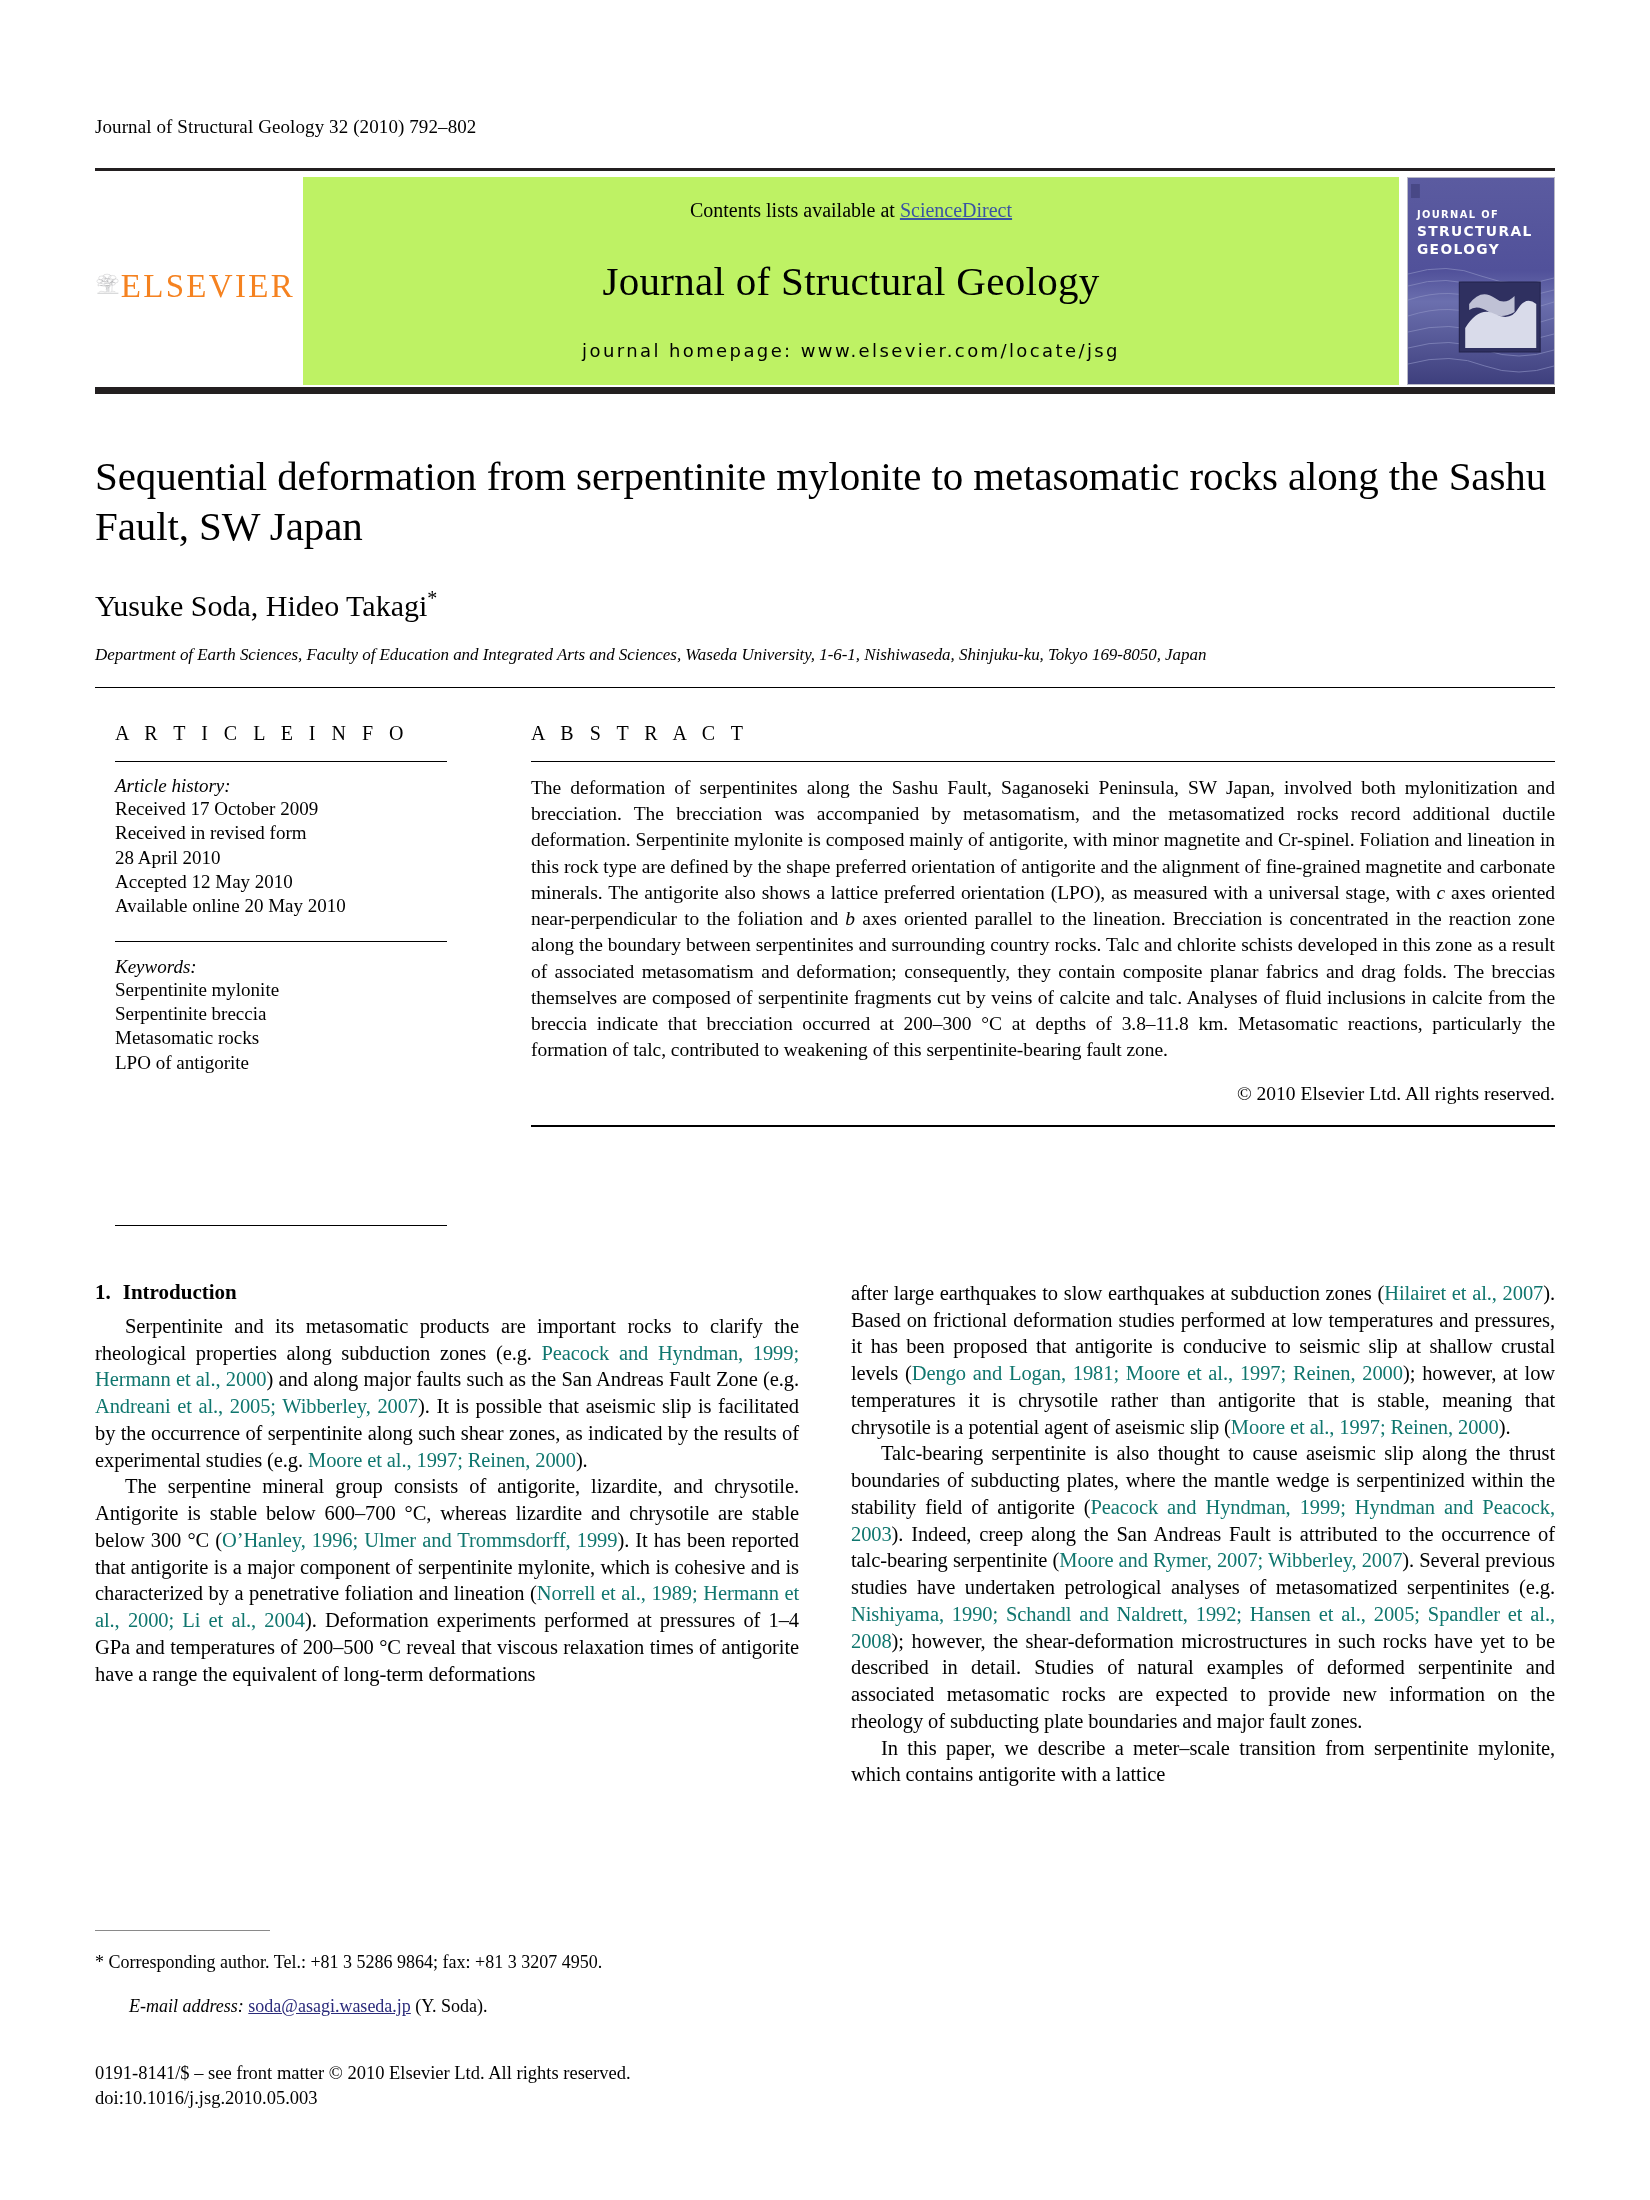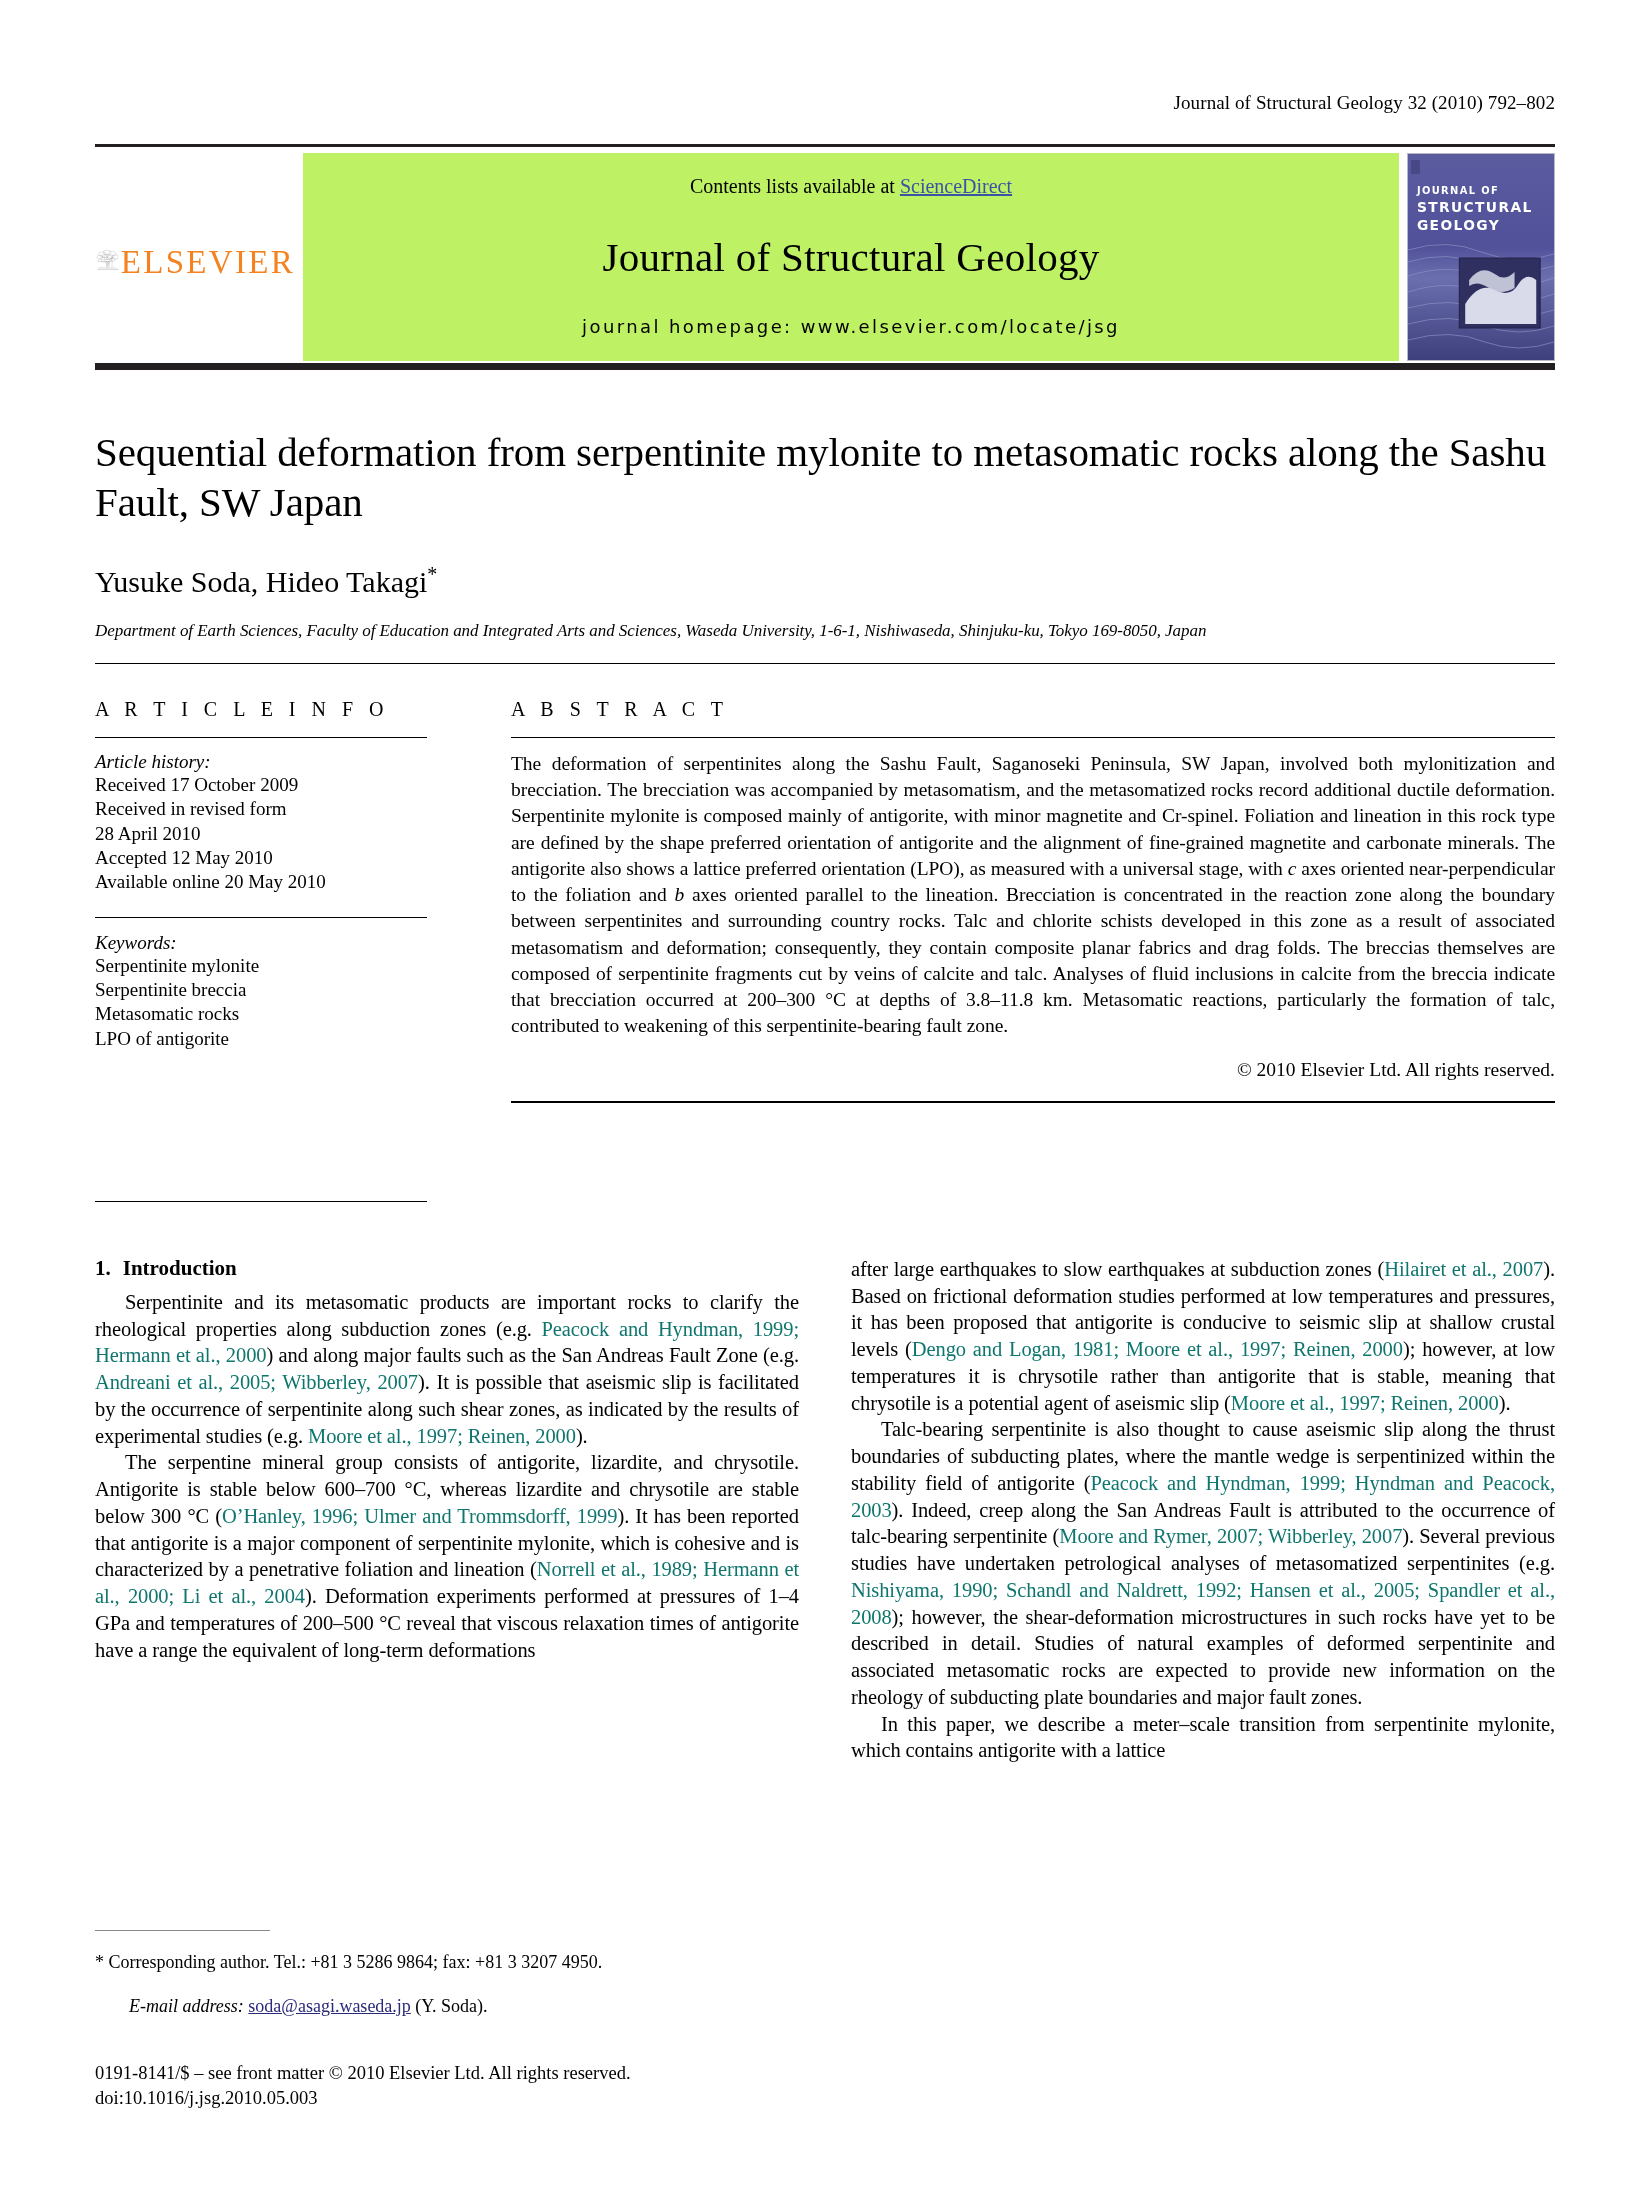--- a/index.html
+++ b/index.html
@@ -18,23 +18,23 @@
   .page {
     position: relative;
     width: 1650px;
     height: 2200px;
     box-sizing: border-box;
     padding: 0 95px;
   }
 
   
   .runninghead {
-    text-align: right;
+    text-align: left;
     font-size: 19px;
-    padding-top: 92px;
+    padding-top: 116px;
     letter-spacing: .1px;
   }
 
   
   .masthead {
     margin-top: 30px;
     border-top: 3px solid #231f20;
     padding-top: 0;
     position: relative;
     height: 218px;
@@ -127,20 +127,21 @@
   }
   .rule-thin-top {
     border-top: 1px solid #000;
     margin-top: 22px;
   }
 
   
   .infoabs {
     display: flex;
     margin-top: 34px;
+    margin-left: 20px;
   }
   .col-info {
     width: 378px;
     flex: 0 0 378px;
     padding-right: 46px;
     box-sizing: border-box;
   }
   .col-abs {
     flex: 1 1 auto;
     padding-left: 38px;

